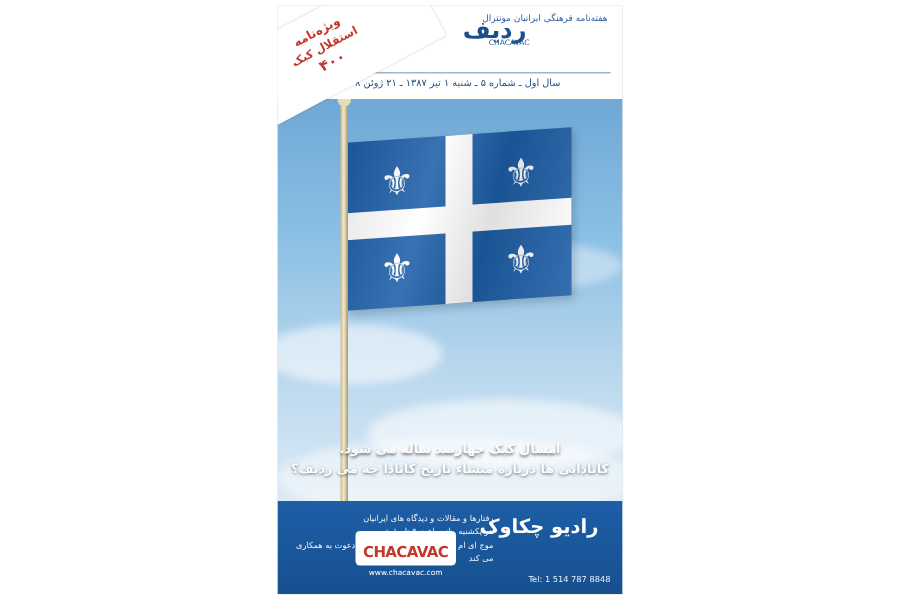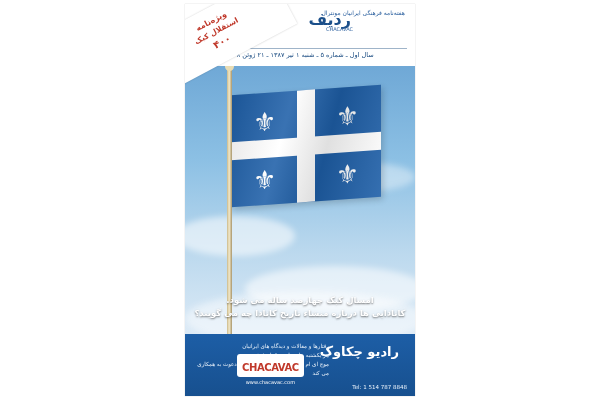--- a/index.html
+++ b/index.html
@@ -333,21 +333,21 @@
         <div class="cross-h"></div>
         <span class="fleur f1">⚜</span>
         <span class="fleur f2">⚜</span>
         <span class="fleur f3">⚜</span>
         <span class="fleur f4">⚜</span>
         <div class="flag-shade"></div>
       </div>
 
       <div class="headline">
         <div>امسال کبک چهارصد ساله می شود.</div>
-        <div>کانادایی ها درباره منشاء تاریخ کانادا چه می گویند؟</div>
+        <div>کانادایی ها درباره منشاء تاریخ کانادا چه می ردیف؟</div>
       </div>
     </div>
 
     <div class="footer">
       <div class="footer-right">
         <div class="radio-name">رادیو چکاوک</div>
       </div>
       <div class="footer-center">
         <div>رفتارها و مقالات و دیدگاه های ایرانیان</div>
         <div>هر یکشنبه ـ از ساعت ۹ تا ۱۰ شب</div>

